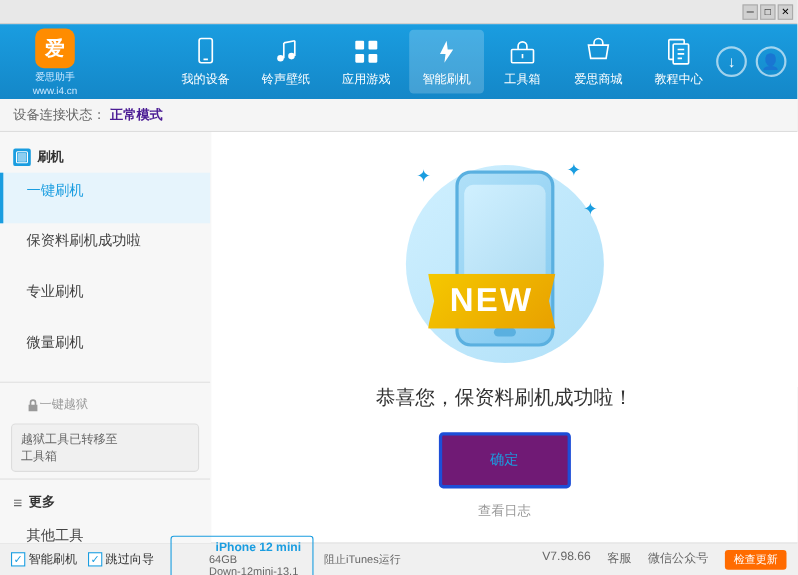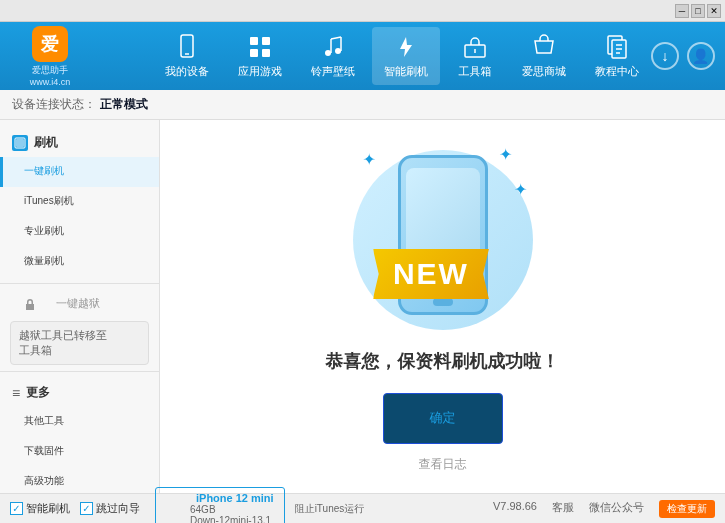--- a/index.html
+++ b/index.html
@@ -97,31 +97,31 @@
       height: 30px;
       background: #f5f5f5;
       border-bottom: 1px solid #ddd;
       display: flex;
       align-items: center;
       padding: 0 12px;
       font-size: 12px;
       color: #333;
     }
     .status-label { color: #666; }
-    .status-value { color: #0f172a; font-weight: bold; margin-left: 4px; }
+    .status-value { color: #4c1d95; font-weight: bold; margin-left: 4px; }
 
     
     .main-content {
       display: flex;
       height: calc(523px - 22px - 68px - 30px - 30px);
     }
 
     
     .sidebar {
-      width: 160px;
+      width: 192px;
       background: #f7f7f7;
       border-right: 1px solid #e0e0e0;
       padding: 8px 0;
       overflow-y: auto;
     }
     .sidebar-section-title {
       display: flex;
       align-items: center;
       padding: 6px 12px;
       font-size: 12px;
@@ -130,41 +130,41 @@
     }
     .sidebar-section-icon {
       width: 16px; height: 16px;
       background: #1a9de0;
       border-radius: 2px;
       display: flex; align-items: center; justify-content: center;
       color: white; font-size: 10px;
       margin-right: 6px;
     }
     .sidebar-item {
-      padding: 7px 12px 9px 24px;
-      font-size: 10px;
+      padding: 7px 12px 21px 24px;
+      font-size: 13px;
       color: #444;
       cursor: pointer;
     }
     .sidebar-item.active {
       background: #e6f4fc;
       color: #1a9de0;
       border-left: 3px solid #1a9de0;
       padding-left: 21px;
     }
     .sidebar-divider {
       height: 1px;
       background: #e0e0e0;
       margin: 6px 0;
     }
     .sidebar-locked {
       padding: 6px 12px 6px 24px;
       font-size: 11px;
       color: #999;
-      display: flex; align-items: center; gap: 20px;
+      display: flex; align-items: center; gap: 0;
     }
     .sidebar-notice {
       margin: 4px 10px;
       background: #f0f0f0;
       border: 1px solid #ddd;
       border-radius: 4px;
       padding: 6px 8px;
       font-size: 11px;
       color: #666;
     }
@@ -233,27 +233,27 @@
       font-size: 16px;
     }
     .sparkle-1 { top: 10px; left: 20px; }
     .sparkle-2 { top: 5px; right: 30px; }
     .sparkle-3 { top: 40px; right: 15px; }
 
     .success-text {
       font-size: 18px;
       color: #333;
       margin-bottom: 20px;
-      font-weight: bold;
+      font-weight: normal;
     }
     .confirm-btn {
       width: 120px;
       height: 54px;
-      border: 1px solid #1d4ed8;
-      background: #0c4a6e;
+      border: 3px solid #1d4ed8;
+      background: #701a75;
       color: #1a9de0;
       font-size: 13px;
       border-radius: 4px;
       cursor: pointer;
       margin-bottom: 12px;
     }
     .secondary-link {
       font-size: 12px;
       color: #999;
       cursor: pointer;
@@ -345,40 +345,40 @@
         <svg class="nav-svg" viewBox="0 0 28 28" fill="white">
             <rect x="8" y="2" width="12" height="22" rx="2" stroke="white" stroke-width="1.5" fill="none"></rect>
             <line x1="12" y1="21" x2="16" y2="21" stroke="white" stroke-width="1.5"></line>
           </svg>
       </div>
       <span>我的设备</span>
     </div>
     <div class="nav-item">
       <div class="nav-icon">
         <svg class="nav-svg" viewBox="0 0 28 28" fill="none">
-            <rect x="4" y="4" width="8" height="8" rx="1" fill="white"></rect>
-            <rect x="16" y="4" width="8" height="8" rx="1" fill="white"></rect>
-            <rect x="4" y="16" width="8" height="8" rx="1" fill="white"></rect>
-            <rect x="16" y="16" width="8" height="8" rx="1" fill="white"></rect>
-          </svg>
-      </div>
-      <span>应用游戏</span>
-    </div>
-    <div class="nav-item">
-      <div class="nav-icon">
-        <svg class="nav-svg" viewBox="0 0 28 28" fill="none">
             <circle cx="9" cy="20" r="3" fill="white"></circle>
             <circle cx="19" cy="18" r="3" fill="white"></circle>
             <line x1="12" y1="20" x2="12" y2="6" stroke="white" stroke-width="1.5"></line>
             <line x1="22" y1="18" x2="22" y2="4" stroke="white" stroke-width="1.5"></line>
             <line x1="12" y1="6" x2="22" y2="4" stroke="white" stroke-width="1.5"></line>
           </svg>
       </div>
       <span>铃声壁纸</span>
     </div>
+    <div class="nav-item">
+      <div class="nav-icon">
+        <svg class="nav-svg" viewBox="0 0 28 28" fill="none">
+            <rect x="4" y="4" width="8" height="8" rx="1" fill="white"></rect>
+            <rect x="16" y="4" width="8" height="8" rx="1" fill="white"></rect>
+            <rect x="4" y="16" width="8" height="8" rx="1" fill="white"></rect>
+            <rect x="16" y="16" width="8" height="8" rx="1" fill="white"></rect>
+          </svg>
+      </div>
+      <span>应用游戏</span>
+    </div>
     <div class="nav-item active">
       <div class="nav-icon">
         <svg class="nav-svg" viewBox="0 0 28 28" fill="none">
             <path d="M14 4 L8 16 L13 16 L12 24 L20 12 L15 12 Z" fill="white"></path>
           </svg>
       </div>
       <span>智能刷机</span>
     </div>
     <div class="nav-item">
       <div class="nav-icon">
@@ -434,21 +434,21 @@
             <rect x="2" y="2" width="8" height="8" rx="1" fill="white" opacity="0.5"></rect>
           </svg>
       </div>
       <span>刷机</span>
     </div>
 
     <div class="sidebar-item active">
       <span>一键刷机</span>
     </div>
     <div class="sidebar-item">
-      <span>iTunes刷机</span>
+      <span>保资料刷机成功啦</span>
     </div>
     <div class="sidebar-item">
       <span>专业刷机</span>
     </div>
     <div class="sidebar-item">
       <span>微量刷机</span>
     </div>
 
     <div class="sidebar-divider"></div>
 

